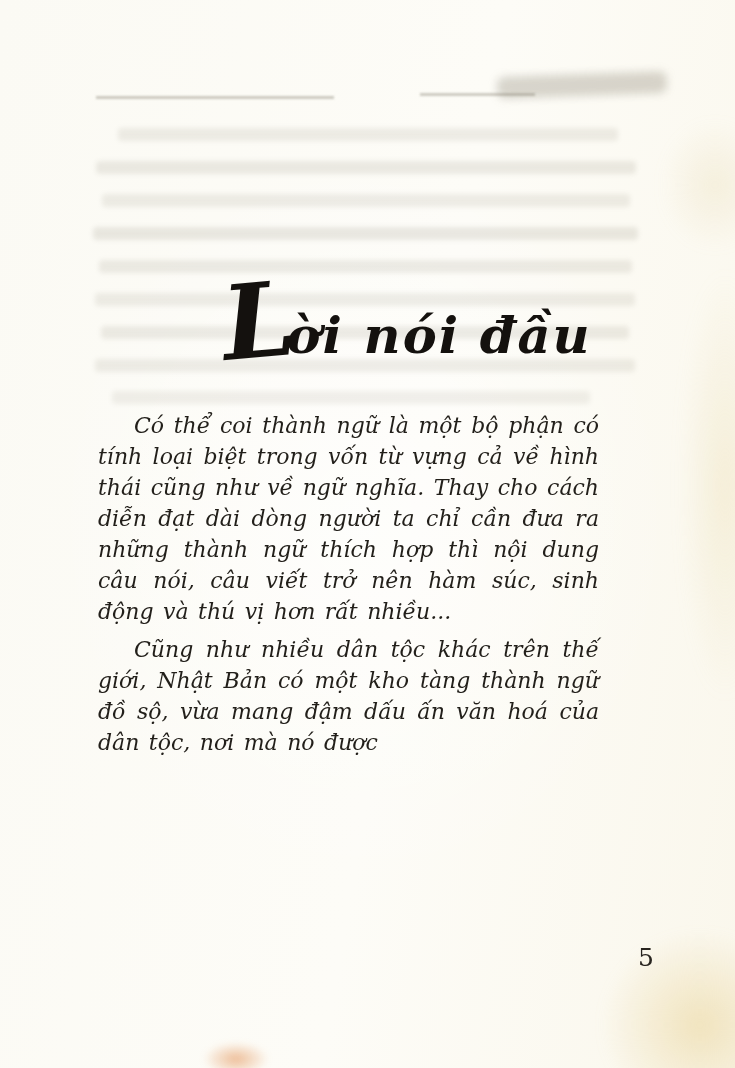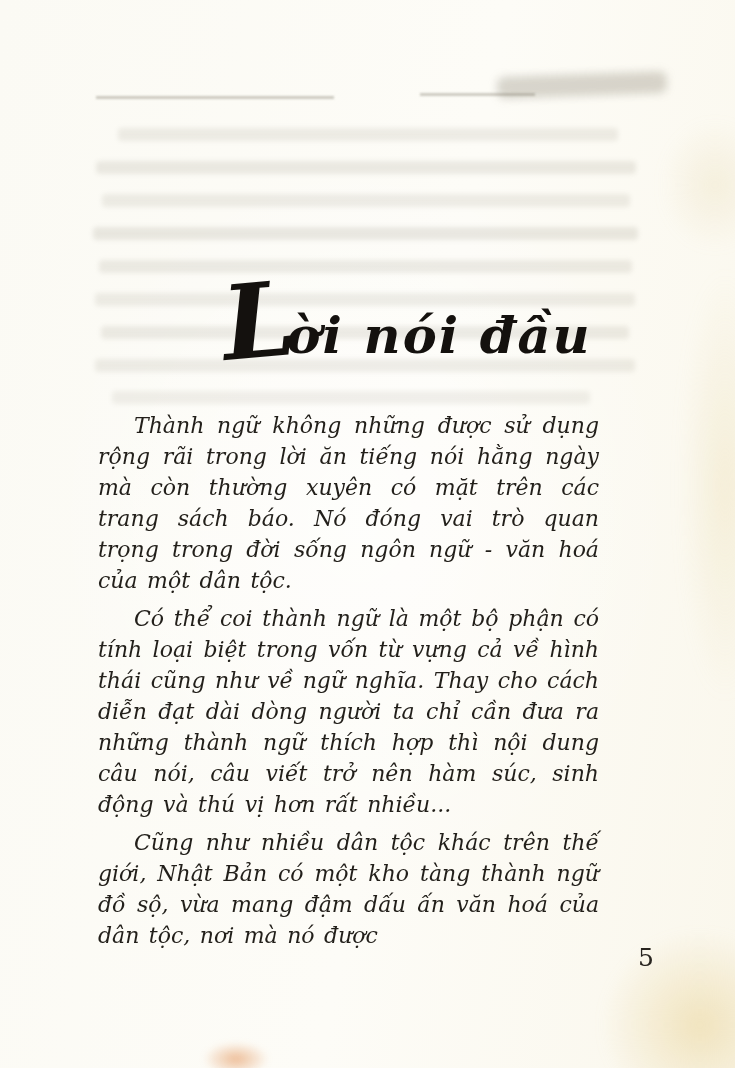--- a/index.html
+++ b/index.html
@@ -152,20 +152,19 @@
   <div class="stain stain-yellow-br"></div>
   <div class="stain stain-yellow-r"></div>
   <div class="stain stain-yellow-rt"></div>
 
   <div class="title">
     <span class="title-initial">L</span>
       <span class="title-rest">ời nói đầu</span>
   </div>
 
   <div class="body-text">
-    <p>Thành ngữ không những được sử dụng rộng rãi trong lời ăn tiếng nói hằng ngày mà còn thường xuyên có mặt trên các trang sách báo. Nó đóng vai trò quan trọng trong đời sống ngôn ngữ - văn hoá của một dân tộc.</p>
     <p>Có thể coi thành ngữ là một bộ phận có tính loại biệt trong vốn từ vựng cả về hình thái cũng như về ngữ nghĩa. Thay cho cách diễn đạt dài dòng người ta chỉ cần đưa ra những thành ngữ thích hợp thì nội dung câu nói, câu viết trở nên hàm súc, sinh động và thú vị hơn rất nhiều...</p>
     <p>Cũng như nhiều dân tộc khác trên thế giới, Nhật Bản có một kho tàng thành ngữ đồ sộ, vừa mang đậm dấu ấn văn hoá của dân tộc, nơi mà nó được</p>
   </div>
 
   <div class="page-number">5</div>
 
 </div>
 
 </body></html>

